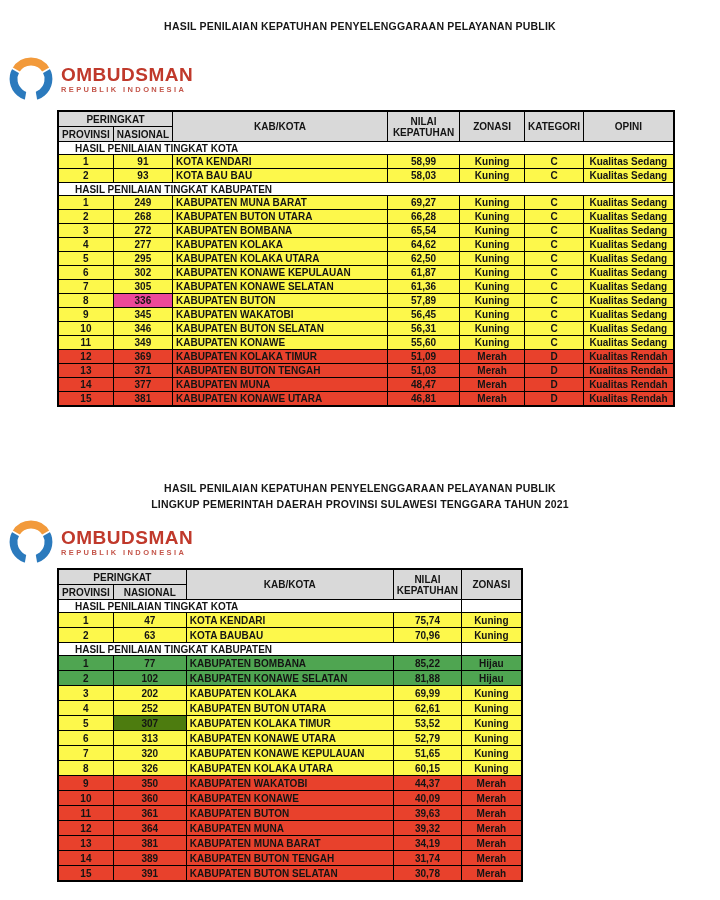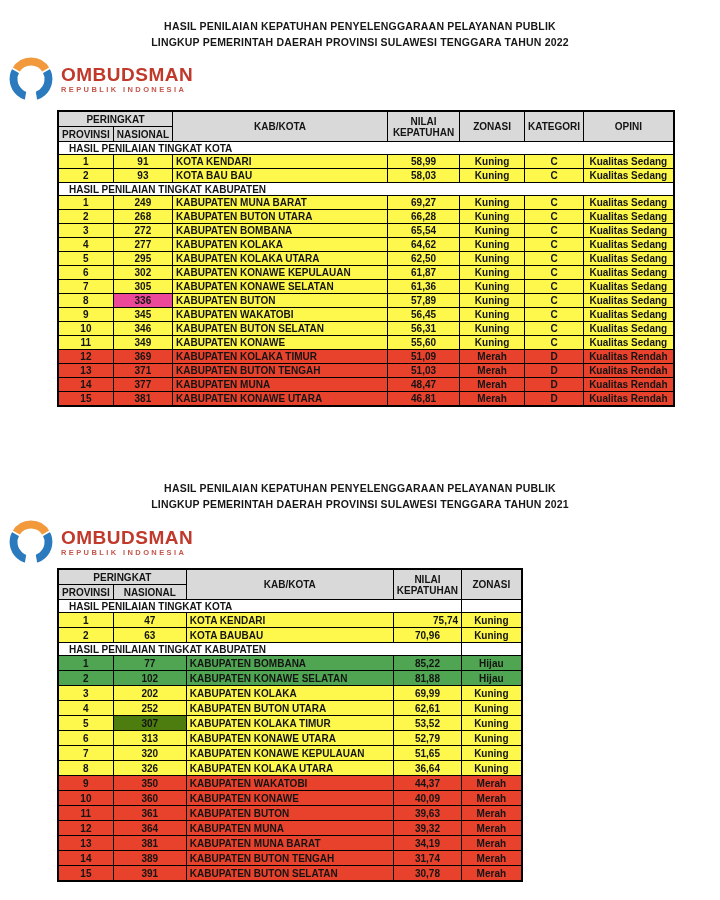--- a/index.html
+++ b/index.html
@@ -23,32 +23,31 @@
     font-family:"Liberation Sans",sans-serif;font-size:10px;font-weight:700;color:#141414;
     border:2px solid #000;
   }
   table.report th, table.report td{
     border:1px solid #000;padding:0 3px;overflow:hidden;line-height:1.1;
   }
   table.report thead th{background:#d9d9d9;text-align:center;vertical-align:middle;height:14px;}
   table.report td{white-space:nowrap;vertical-align:middle;text-align:center;}
   table.report td.name{text-align:left;}
   table.report tr.group td{
-    background:#ffffff;text-align:left;font-size:10px;height:12px;padding-left:10px;
+    background:#ffffff;text-align:left;font-size:10px;height:12px;padding-left:16px;
   }
   .t2022 tbody td{height:13px;}
   .t2021 tbody td{height:14px;}
 </style>
 </head>
 <body>
 
 <div class="page">
 
   <div class="doc-title" style="top:20px">HASIL PENILAIAN KEPATUHAN PENYELENGGARAAN PELAYANAN PUBLIK</div>
-  <div class="doc-title" style="top:36px">LINGKUP PEMERINTAH DAERAH PROVINSI SULAWESI TENGGARA TAHUN 2022</div>
 
   <div class="logo" style="top:56px">
     <svg class="logo-icon" viewBox="0 0 100 100">
       <path d="M17.1,31 A38,38 0 0 1 82.9,31" fill="none" stroke="#f29a3b" stroke-width="17"></path>
       <path d="M82.9,31 A38,38 0 1 1 17.1,31" fill="none" stroke="#2b7abd" stroke-width="17"></path>
       <line x1="71.6" y1="37.5" x2="91.6" y2="26" stroke="#ffffff" stroke-width="4"></line>
       <line x1="28.4" y1="37.5" x2="8.4" y2="26" stroke="#ffffff" stroke-width="4"></line>
       <polygon points="44,52 56,52 64,99 36,99" fill="#ffffff"></polygon>
       <circle cx="50" cy="38" r="12" fill="#ffffff"></circle>
     </svg>
@@ -285,21 +284,21 @@
       </thead>
       <tbody>
         <tr class="group">
           <td colspan="4">HASIL PENILAIAN TINGKAT KOTA</td>
           <td colspan="1"></td>
         </tr>
         <tr>
           <td style="background: rgb(253, 248, 75);">1</td>
           <td style="background: rgb(253, 248, 75);">47</td>
           <td class="name" style="background: rgb(253, 248, 75);">KOTA KENDARI</td>
-          <td style="background: rgb(253, 248, 75); text-align: right;">75,74</td>
+          <td style="background: rgb(253, 248, 75);">75,74</td>
           <td style="background: rgb(253, 248, 75);">Kuning</td>
         </tr>
         <tr>
           <td style="background: rgb(253, 248, 75);">2</td>
           <td style="background: rgb(253, 248, 75);">63</td>
           <td class="name" style="background: rgb(253, 248, 75);">KOTA BAUBAU</td>
           <td style="background: rgb(253, 248, 75);">70,96</td>
           <td style="background: rgb(253, 248, 75);">Kuning</td>
         </tr>
         <tr class="group">
@@ -352,21 +351,21 @@
           <td style="background: rgb(253, 248, 75);">7</td>
           <td style="background: rgb(253, 248, 75);">320</td>
           <td class="name" style="background: rgb(253, 248, 75);">KABUPATEN KONAWE KEPULAUAN</td>
           <td style="background: rgb(253, 248, 75);">51,65</td>
           <td style="background: rgb(253, 248, 75);">Kuning</td>
         </tr>
         <tr>
           <td style="background: rgb(253, 248, 75);">8</td>
           <td style="background: rgb(253, 248, 75);">326</td>
           <td class="name" style="background: rgb(253, 248, 75);">KABUPATEN KOLAKA UTARA</td>
-          <td style="background: rgb(253, 248, 75);">36,64</td>
+          <td style="background: rgb(253, 248, 75);">60,15</td>
           <td style="background: rgb(253, 248, 75);">Kuning</td>
         </tr>
         <tr>
           <td style="background: rgb(232, 65, 44);">9</td>
           <td style="background: rgb(232, 65, 44);">350</td>
           <td class="name" style="background: rgb(232, 65, 44);">KABUPATEN WAKATOBI</td>
           <td style="background: rgb(232, 65, 44);">44,37</td>
           <td style="background: rgb(232, 65, 44);">Merah</td>
         </tr>
         <tr>

